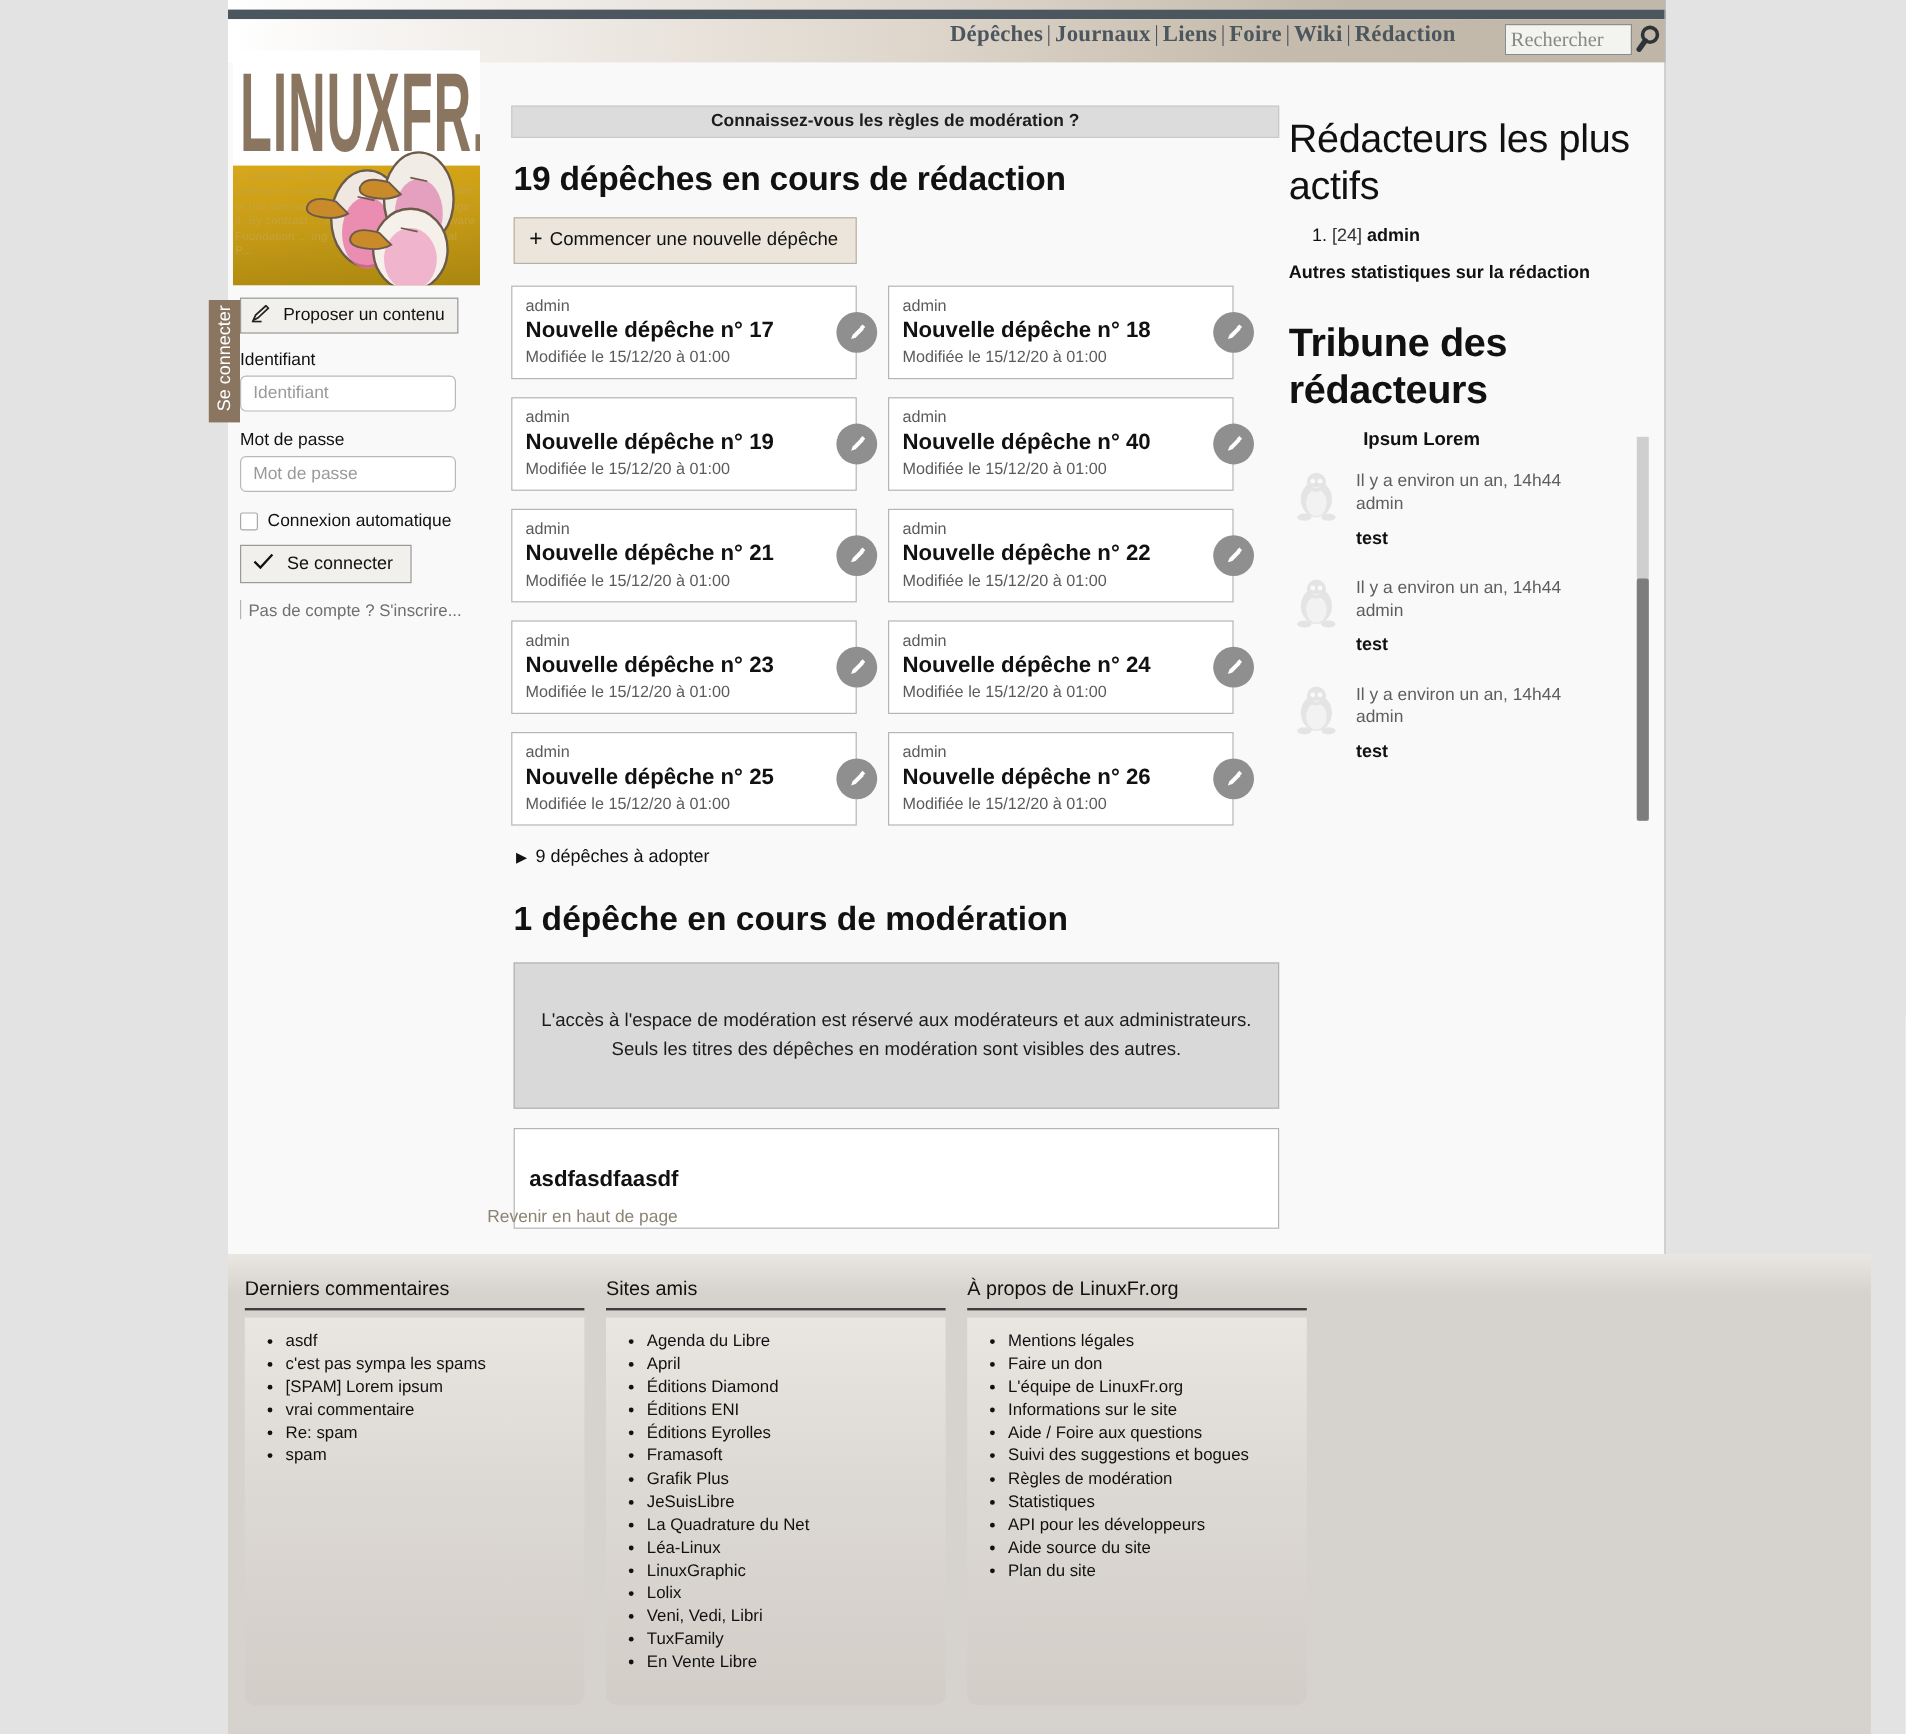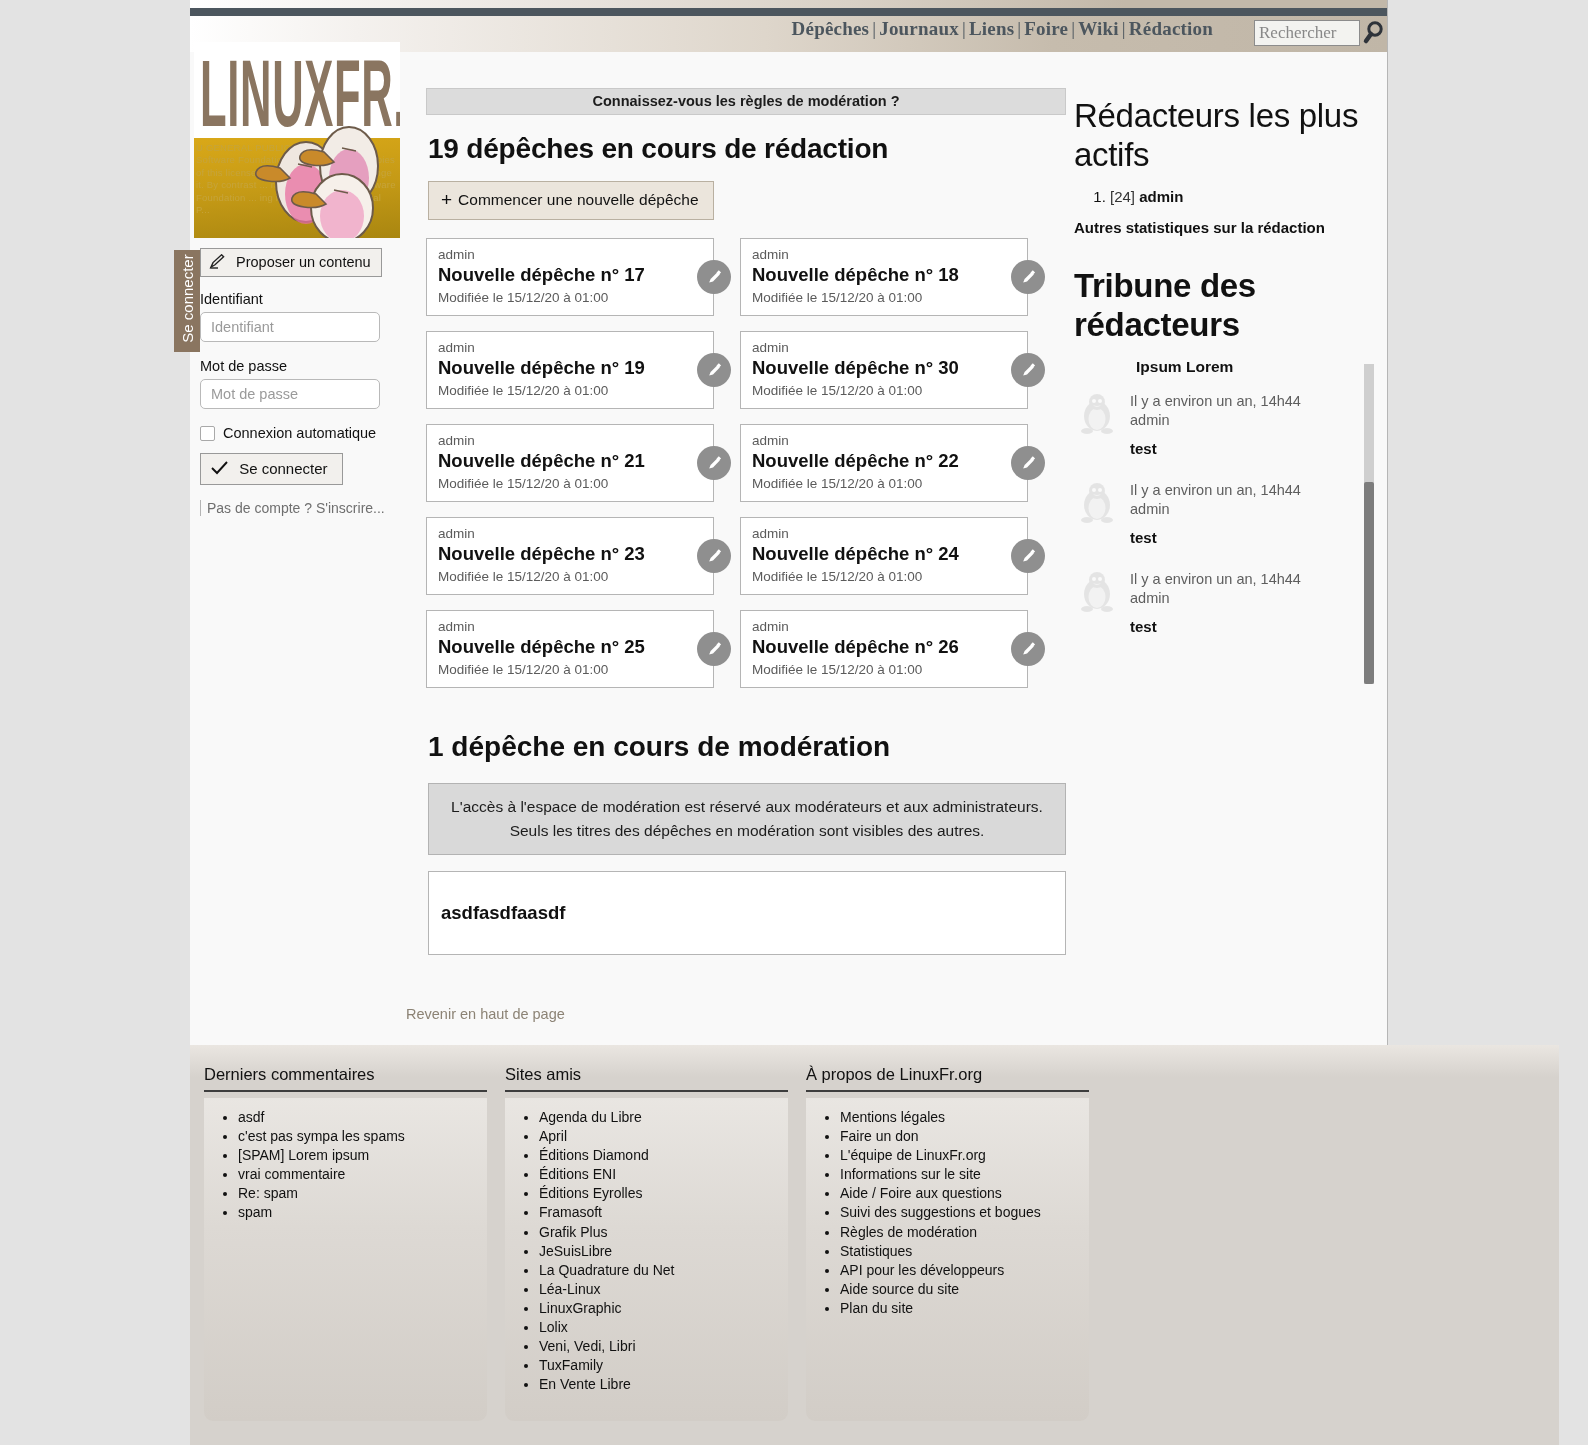--- a/index.html
+++ b/index.html
@@ -178,21 +178,21 @@
 
   .adopt {
     font-size:15px; margin:2px 0 0 4px; color:#111; cursor:pointer;
   }
   .adopt .tri { font-size:12px; margin-right:7px; }
 
   h1.section2 { font-size:28px; font-weight:bold; margin:28px 0 20px 2px; }
 
   .modinfo {
     background:#d9d9d9; border:1px solid #b3b3b3;
-    padding:11px 22px; text-align:center; font-size:15.5px; line-height:24px;
+    padding:36px 22px; text-align:center; font-size:15.5px; line-height:24px;
     color:#1c1c1c; margin:0 0 16px 2px;
   }
   .modcard {
     border:1px solid #b5b5b5; background:#fff; margin:0 0 0 2px;
     padding:30px 12px; min-height:80px;
   }
   .modcard .title { font-size:18.5px; font-weight:bold; }
 
   #backtotop {
     position:absolute; left:216px; top:1006px;
@@ -382,21 +382,21 @@
           <div class="date">Modifiée le 15/12/20 à 01:00</div>
           <div class="pencil">
             <svg width="17" height="17" viewBox="0 0 17 17">
               <path d="M3.2 13.6 L4.6 10 L11.4 3.2 L13.8 5.6 L7 12.4 Z" fill="#ffffff"></path>
               <rect x="11.2" y="2.0" width="3.2" height="3.2" transform="rotate(45 12.8 3.6)" fill="#ffffff"></rect>
             </svg>
           </div>
         </div>
         <div class="card">
           <div class="author">admin</div>
-          <div class="title">Nouvelle dépêche n° 30</div>
+          <div class="title">Nouvelle dépêche n° 40</div>
           <div class="date">Modifiée le 15/12/20 à 01:00</div>
           <div class="pencil">
             <svg width="17" height="17" viewBox="0 0 17 17">
               <path d="M3.2 13.6 L4.6 10 L11.4 3.2 L13.8 5.6 L7 12.4 Z" fill="#ffffff"></path>
               <rect x="11.2" y="2.0" width="3.2" height="3.2" transform="rotate(45 12.8 3.6)" fill="#ffffff"></rect>
             </svg>
           </div>
         </div>
         <div class="card">
           <div class="author">admin</div>
@@ -459,20 +459,23 @@
           <div class="date">Modifiée le 15/12/20 à 01:00</div>
           <div class="pencil">
             <svg width="17" height="17" viewBox="0 0 17 17">
               <path d="M3.2 13.6 L4.6 10 L11.4 3.2 L13.8 5.6 L7 12.4 Z" fill="#ffffff"></path>
               <rect x="11.2" y="2.0" width="3.2" height="3.2" transform="rotate(45 12.8 3.6)" fill="#ffffff"></rect>
             </svg>
           </div>
         </div>
       </div>
 
+    <div class="adopt">
+      <span class="tri">▶</span><span>9 dépêches à adopter</span>
+    </div>
 
     <h1 class="section2">1 dépêche en cours de modération</h1>
 
     <div class="modinfo">
       <div>L'accès à l'espace de modération est réservé aux modérateurs et aux administrateurs.</div>
       <div>Seuls les titres des dépêches en modération sont visibles des autres.</div>
     </div>
 
     <div class="modcard">
       <div class="title">asdfasdfaasdf</div>

